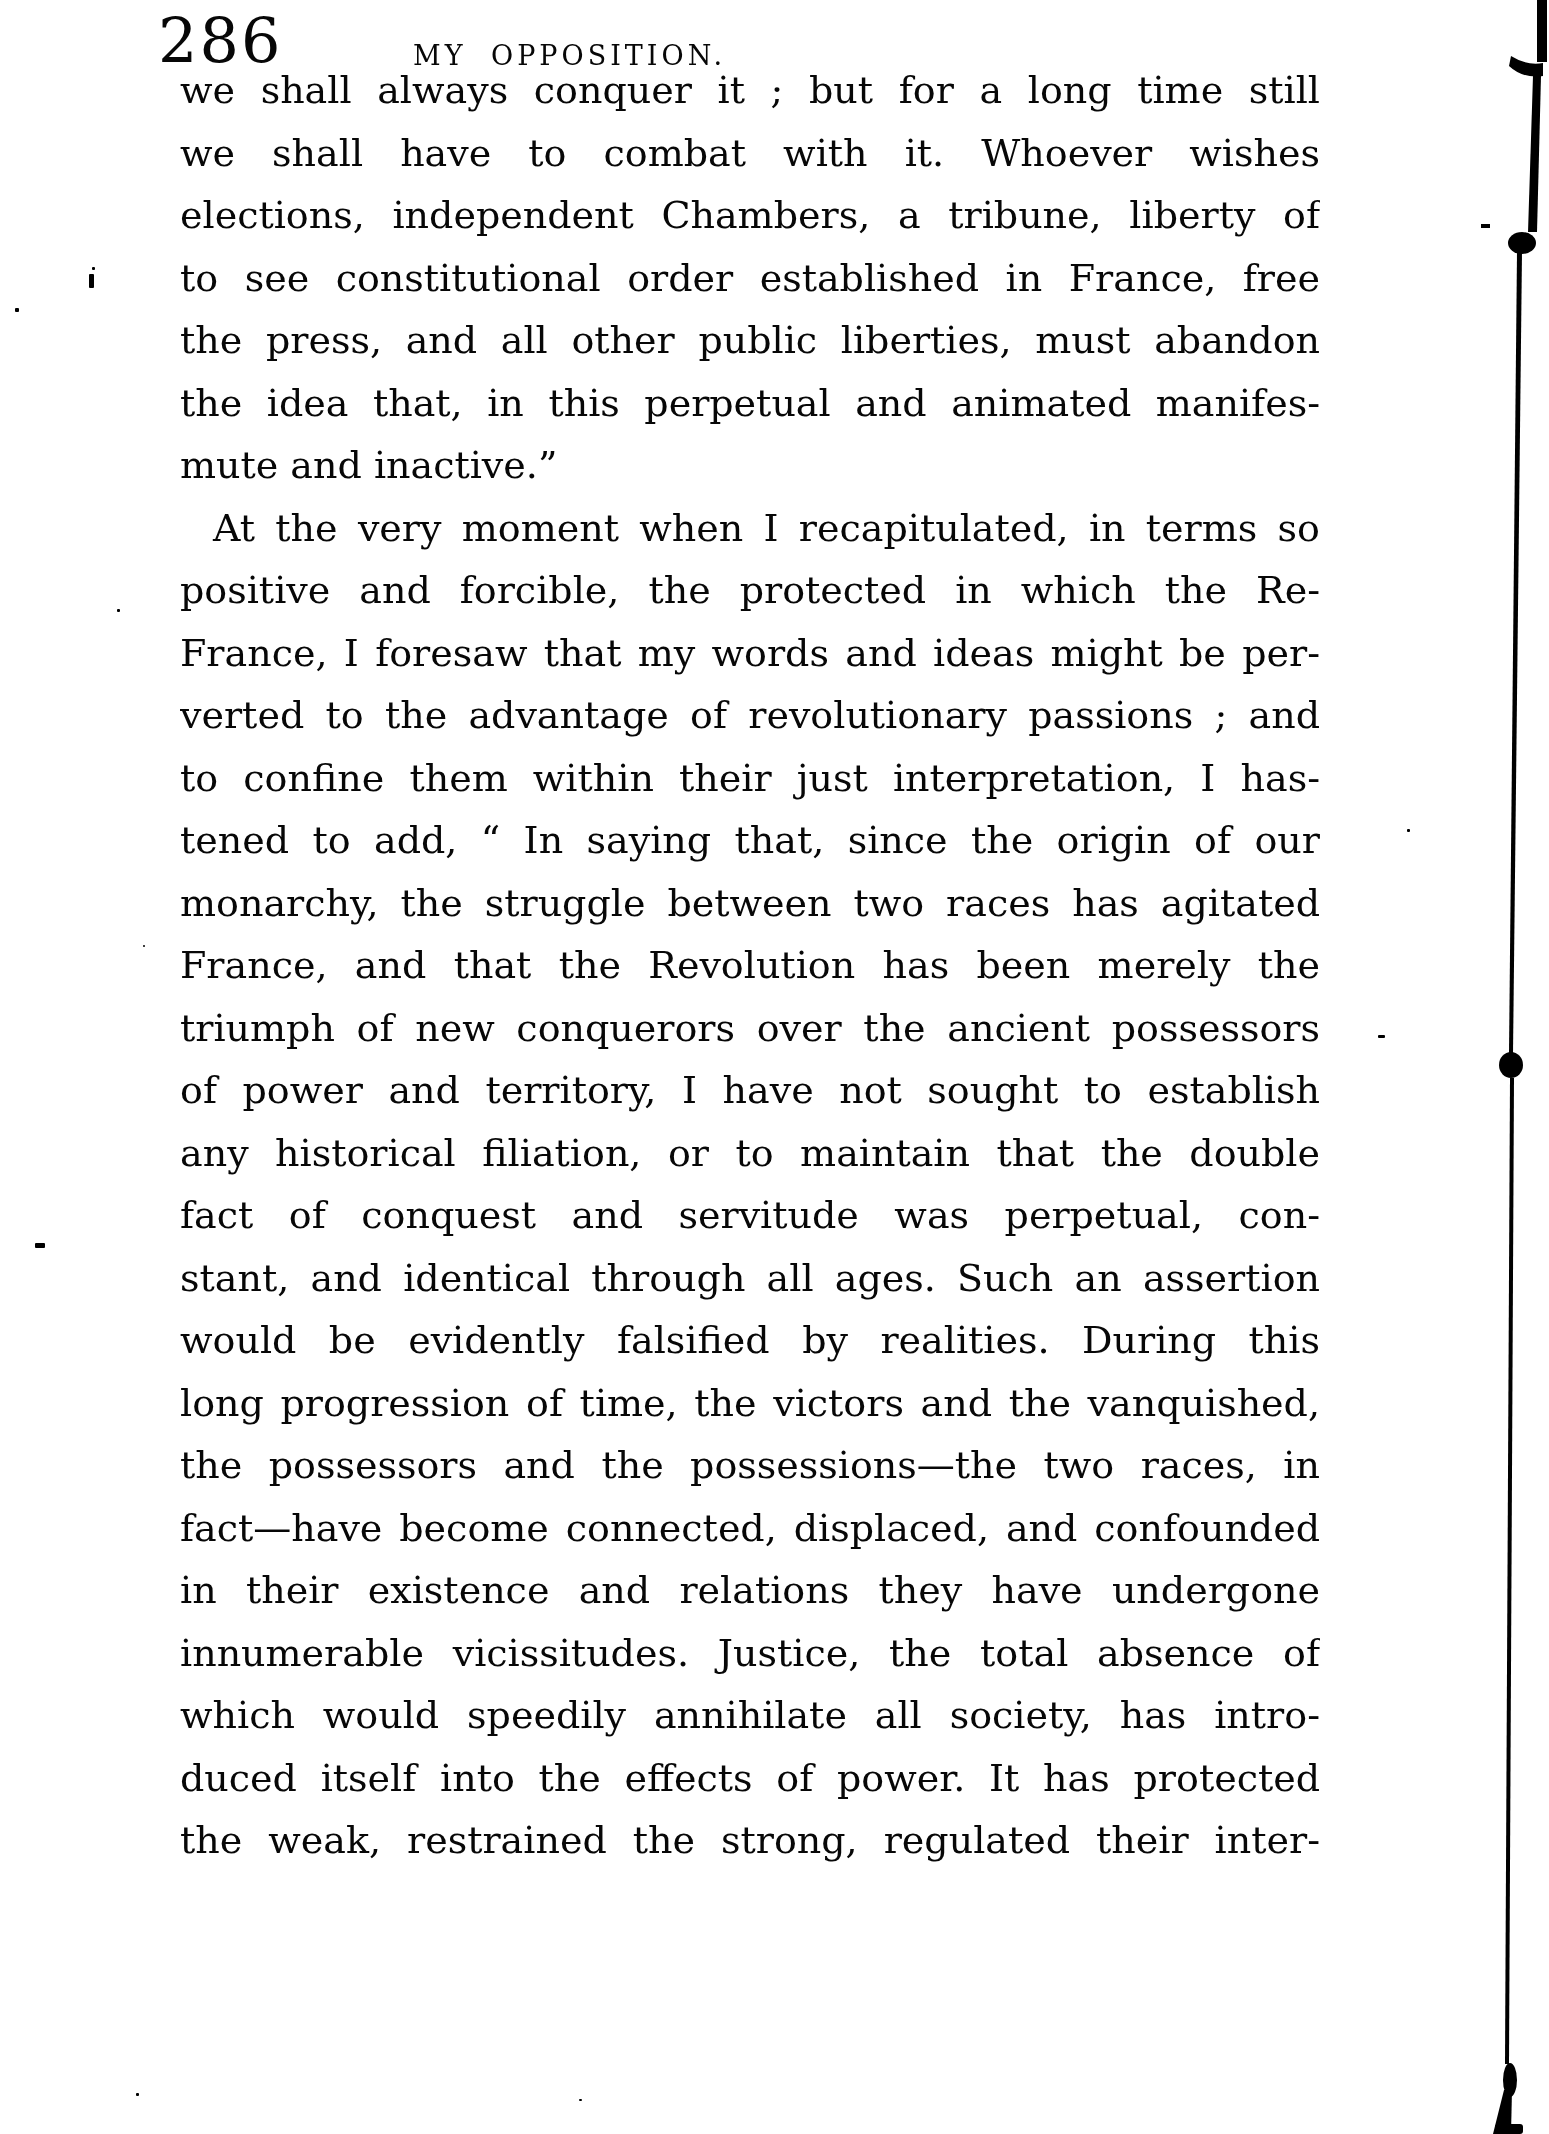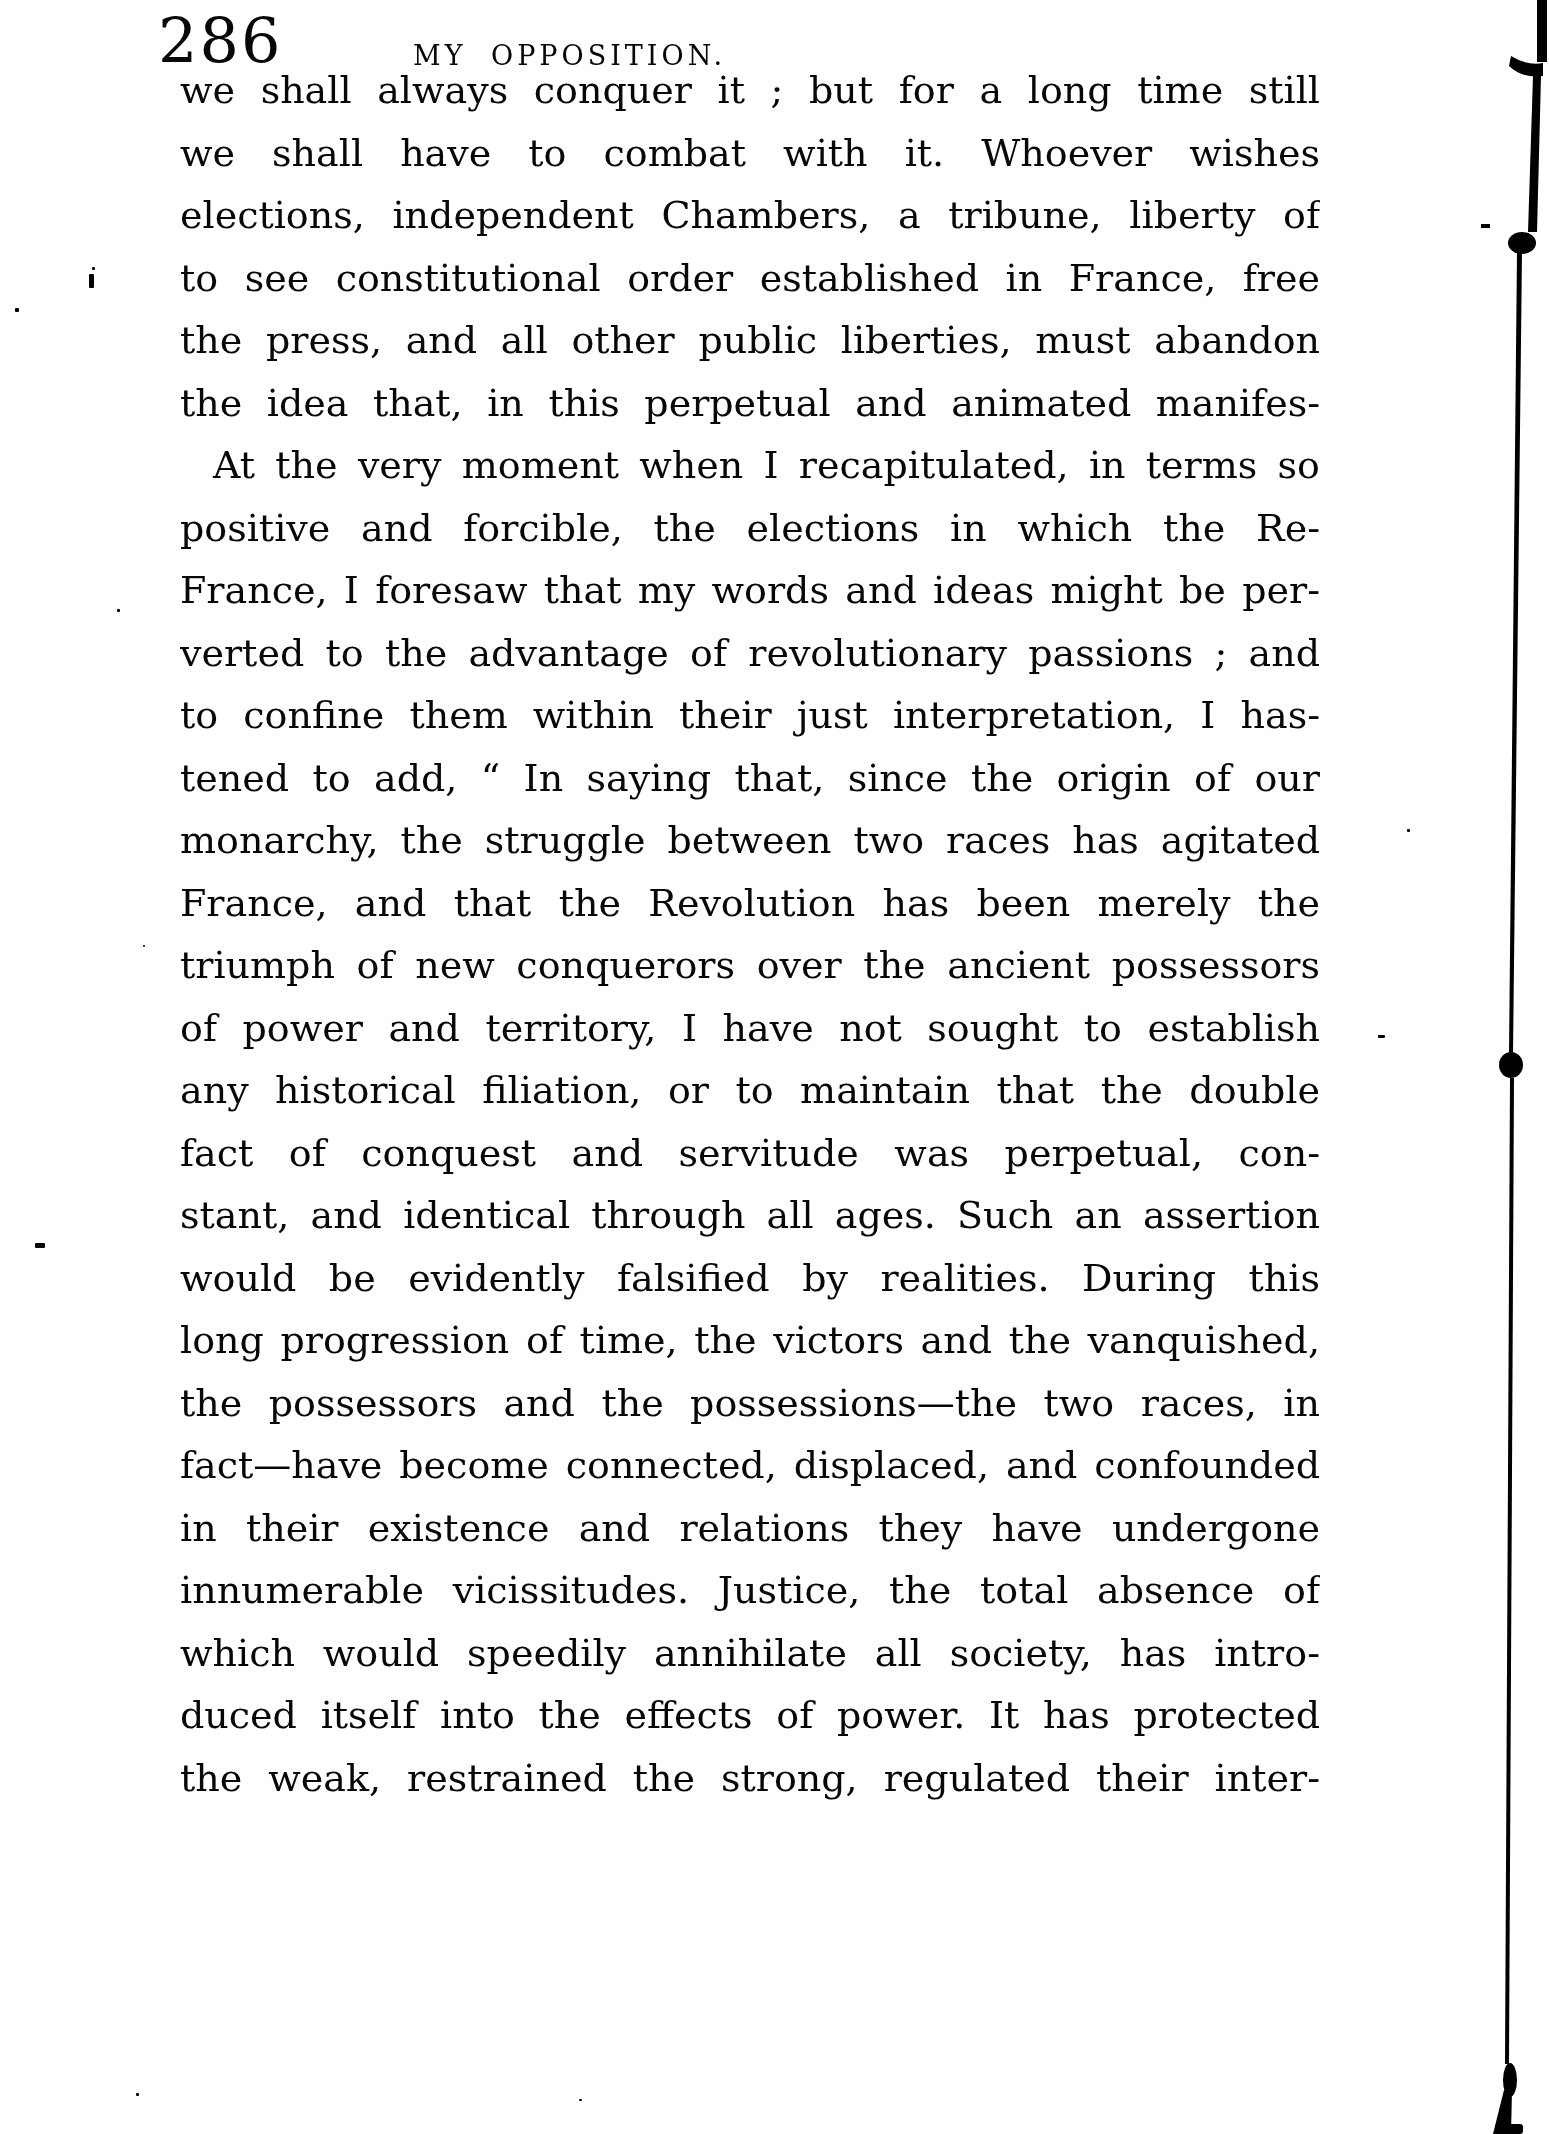--- a/index.html
+++ b/index.html
@@ -42,24 +42,25 @@
 <div class="running-header">MY OPPOSITION.</div>
 
 <div class="text-block">
   <div>
     <div class="line">we shall always conquer it ; but for a long time still</div>
     <div class="line">we shall have to combat with it.  Whoever wishes</div>
     <div class="line">elections, independent Chambers, a tribune, liberty of</div>
     <div class="line">to see constitutional order established in France, free</div>
     <div class="line">the press, and all other public liberties, must abandon</div>
     <div class="line">the idea that, in this perpetual and animated manifes-</div>
+    <div class="line no-just">mute and inactive.”</div>
   </div>
   <div>
     <div class="line indent">At the very moment when I recapitulated, in terms so</div>
-    <div class="line">positive and forcible, the elections in which the Re-</div>
+    <div class="line">positive and forcible, the protected in which the Re-</div>
     <div class="line">France, I foresaw that my words and ideas might be per-</div>
     <div class="line">verted to the advantage of revolutionary passions ; and</div>
     <div class="line">to confine them within their just interpretation, I has-</div>
     <div class="line">tened to add, “ In saying that, since the origin of our</div>
     <div class="line">monarchy, the struggle between two races has agitated</div>
     <div class="line">France, and that the Revolution has been merely the</div>
     <div class="line">triumph of new conquerors over the ancient possessors</div>
     <div class="line">of power and territory, I have not sought to establish</div>
     <div class="line">any historical filiation, or to maintain that the double</div>
     <div class="line">fact of conquest and servitude was perpetual, con-</div>

